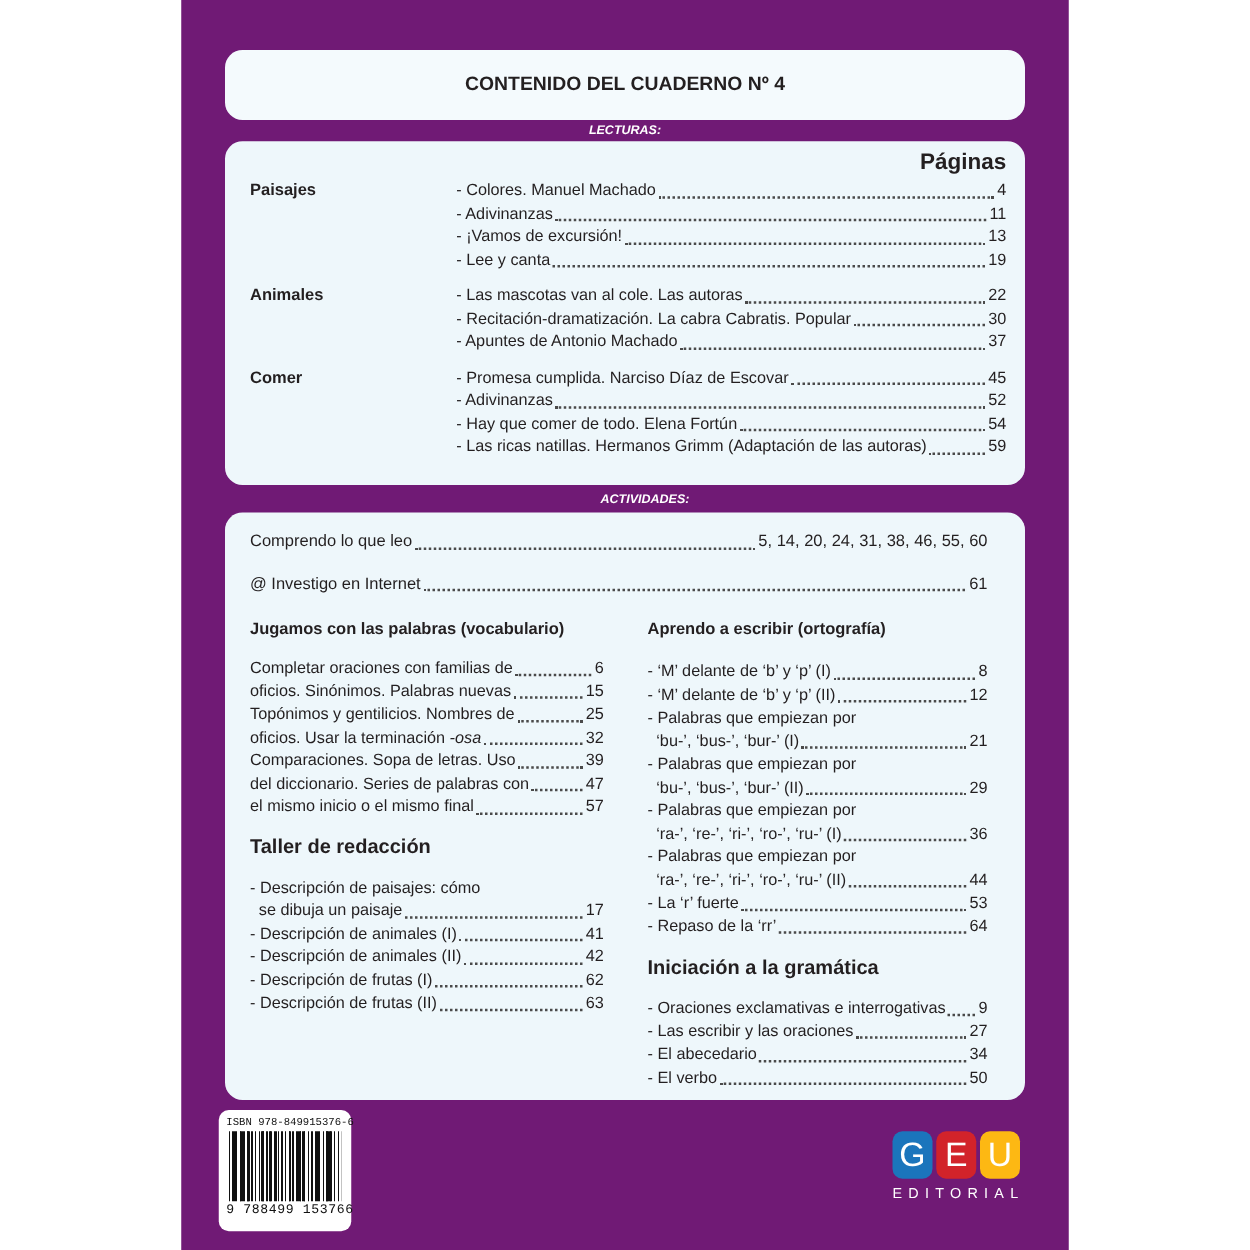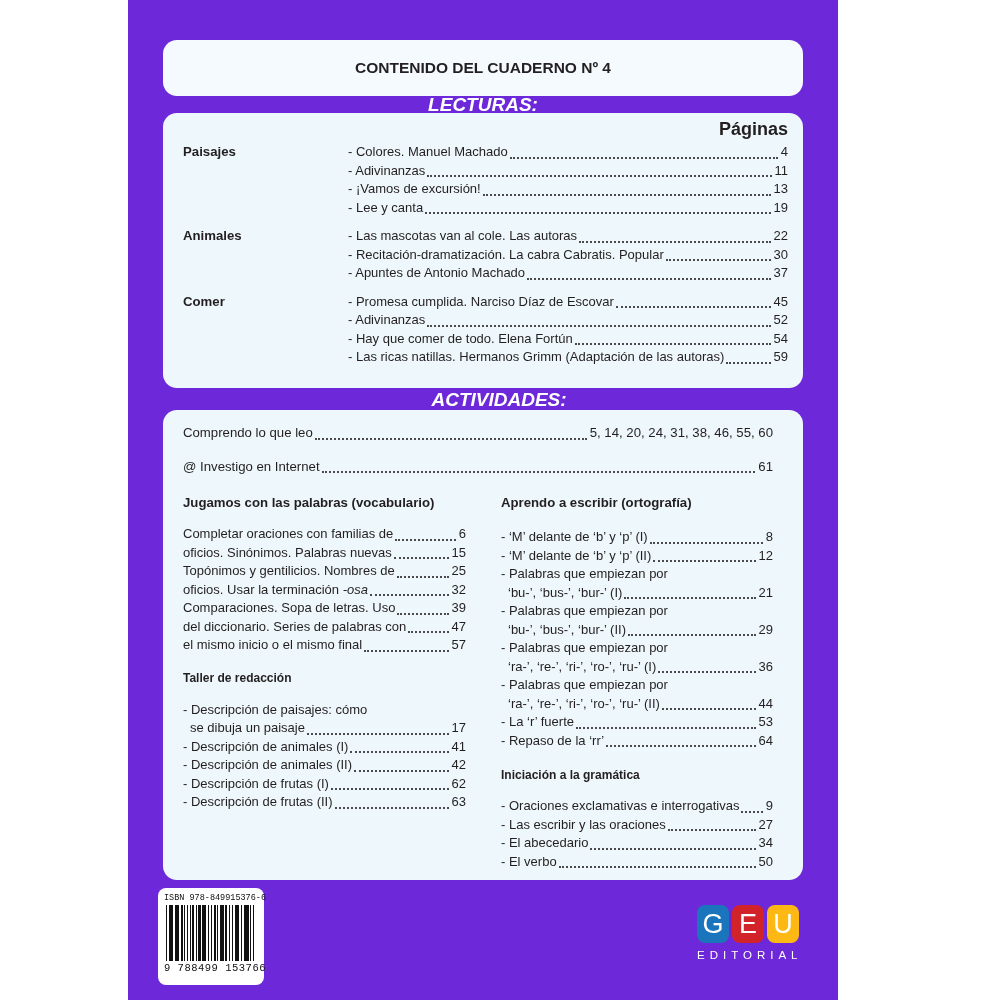--- a/index.html
+++ b/index.html
@@ -1,28 +1,28 @@
 <!DOCTYPE html>
 <html><head>
 <meta charset="utf-8">
 <style>
   html,body{margin:0;padding:0;}
   body{
     width:1000px;height:1000px;background:#ffffff;position:relative;
     font-family:"Liberation Sans","DejaVu Sans",sans-serif;color:#231f20;
   }
-  .cover{position:absolute;left:128px;top:0;width:710px;height:1000px;background:#6d28d9;}
+  .cover{position:absolute;left:145px;top:0;width:710px;height:1000px;background:#701a75;}
   .card{background:#eef7fb;border-radius:14px;position:absolute;box-sizing:border-box;}
   .title-card{left:35px;top:40px;width:640px;height:56px;background:#f4fafd;}
   .title-card h1{
     margin:0;font-size:15.5px;font-weight:bold;text-align:center;line-height:56px;color:#231f20;
   }
   .section-bar{
     position:absolute;left:0;width:100%;text-align:center;color:#ffffff;
-    font-weight:bold;font-style:italic;font-size:19px;line-height:17px;
+    font-weight:bold;font-style:italic;font-size:10px;line-height:17px;
   }
   .bar-lecturas{top:96px;}
   .bar-actividades{top:391px;padding-left:16px;}
   .card-lecturas{left:35px;top:113px;width:640px;height:275px;padding:7px 15px 0 20px;}
   .card-actividades{left:35px;top:410px;width:640px;height:470px;padding:14px 30px 0 20px;}
   .pages-label{text-align:right;font-weight:bold;font-size:18px;line-height:18px;margin-bottom:5px;}
   .toc-group{display:flex;margin-bottom:10px;}
   .toc-cat{width:165px;font-weight:bold;font-size:13.2px;line-height:18.5px;}
   .toc-entries{flex:1;min-width:0;}
   .toc-row{display:flex;align-items:flex-end;font-size:13px;line-height:18.5px;white-space:nowrap;}
@@ -31,21 +31,21 @@
   .leader{flex:1 1 auto;height:0;border-bottom:2px dotted #4a4a4a;margin:0 1px 3px 2px;min-width:8px;}
   .top-row{font-size:13.2px;line-height:18.5px;}
   .top-row .t{font-weight:normal;}
   .row-investigo{margin-top:15px;}
   .cols{display:flex;margin-top:18px;}
   .col-left{width:283px;flex:0 0 auto;}
   .col-right{width:272px;flex:0 0 auto;margin-left:35px;}
   .col-head{font-weight:bold;font-size:13.2px;line-height:18px;margin-bottom:13px;}
   .col-right .col-head{margin-bottom:16px;}
   .cont .t{padding-left:7px;}
-  .sub-head{font-weight:bold;font-size:12px;line-height:18px;margin-top:14px;margin-bottom:14px;}
+  .sub-head{font-weight:bold;font-size:16px;line-height:18px;margin-top:14px;margin-bottom:14px;}
   .col-right .sub-head{margin-top:16px;margin-bottom:13px;}
   .barcode-box{
     position:absolute;left:30px;top:888px;width:106px;height:97px;background:#ffffff;
     border-radius:8px;padding:5px 6px;box-sizing:border-box;
   }
   .isbn-line{
     font-family:"Liberation Mono","DejaVu Sans Mono",monospace;font-size:8.5px;
     text-align:center;letter-spacing:0;white-space:nowrap;color:#111;
   }
   .bars{

